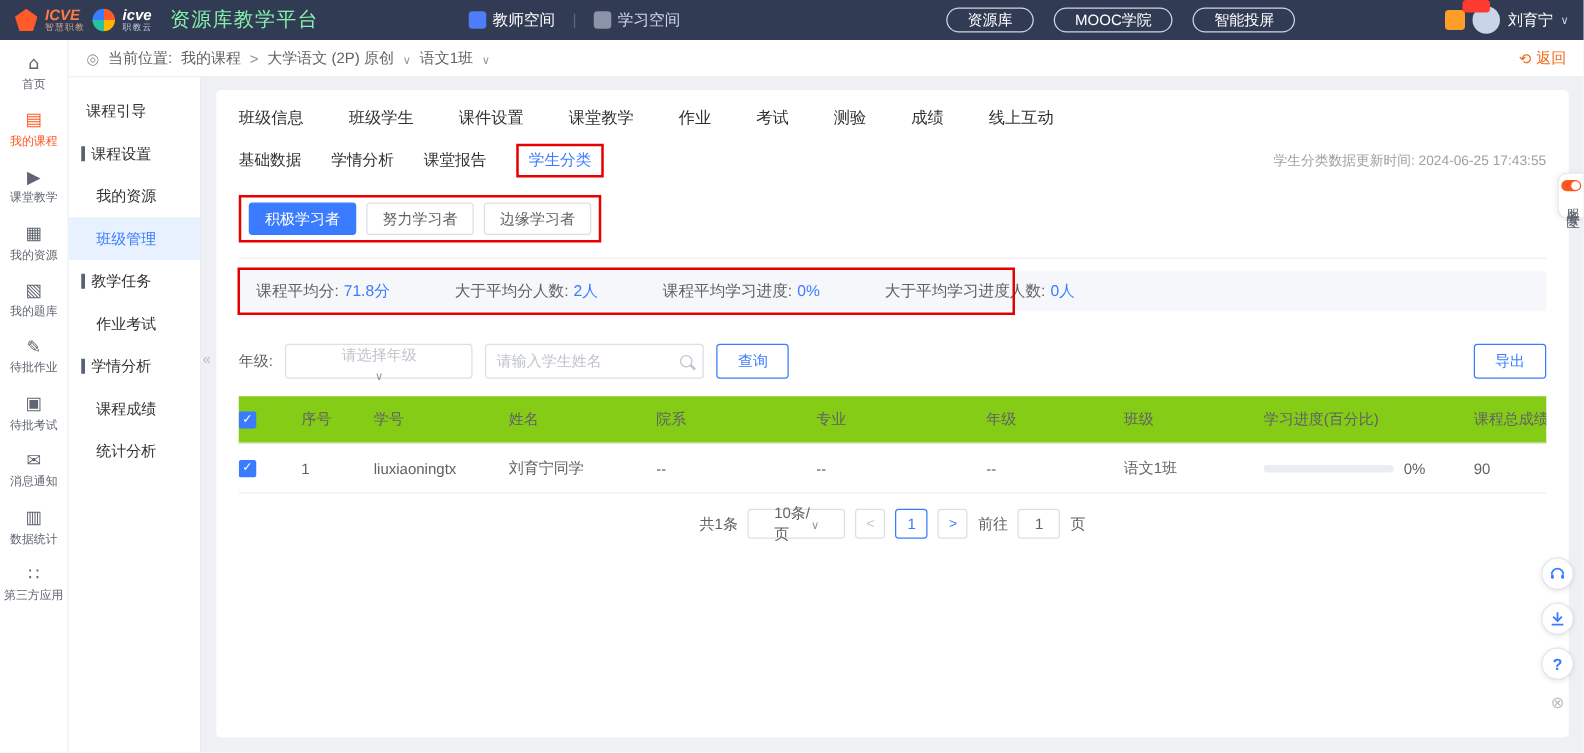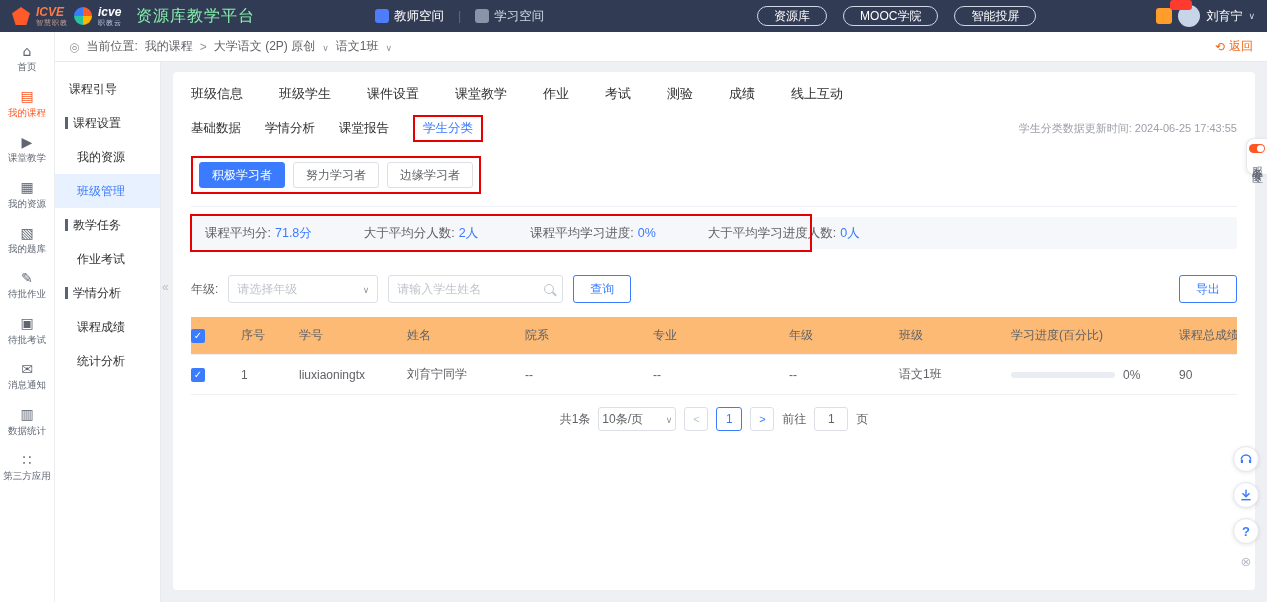--- a/index.html
+++ b/index.html
@@ -83,54 +83,54 @@
   .cat-btn.active { background:var(--accent,#3a7bff); border-color:var(--accent,#3a7bff); color:#fff; }
   .stats-bar { margin-top:10px; background:#f5f7fa; height:32px; display:flex; align-items:center; gap:52px; padding:0 14px; font-size:12.5px; position:relative; border-radius:2px; }
   .stat-item { display:flex; align-items:center; white-space:nowrap; }
   .stat-label { color:#606266; }
   .stat-value { color:var(--accent,#3a7bff); margin-left:4px; }
   .stats-anno { position:absolute; left:-1px; top:-3px; bottom:-3px; width:622px; pointer-events:none; }
 
   
   .filter-row { margin-top:26px; display:flex; align-items:center; gap:10px; }
   .fld-label { color:#606266; }
-  .select { width:150px; height:28px; border:1px solid #dcdfe6; border-radius:3px; display:flex; align-items:center; justify-content:space-between; padding:0 8px; background:#fff; }
+  .select { width:150px; height:28px; border:1px solid #dcdfe6; border-radius:3px; display:flex; align-items:center; justify-content:space-between; padding:0 8px; background:#fff;flex-direction:column; }
   .select .ph { color:#c0c4cc; }
   .search-box { width:175px; height:28px; border:1px solid #dcdfe6; border-radius:3px; display:flex; align-items:center; gap:6px; padding:0 8px; background:#fff; }
   .search-box input { border:0; outline:0; flex:1; min-width:0; font-size:12px; color:#303133; font-family:inherit; background:transparent; }
   .search-box input::placeholder { color:#c0c4cc; }
   .mag { width:10px; height:10px; border:1.5px solid #c0c4cc; border-radius:50%; position:relative; flex:none; }
   .mag::after { content:""; position:absolute; width:5px; height:1.5px; background:#c0c4cc; transform:rotate(45deg); right:-4px; bottom:-1px; }
   .btn-outline { height:28px; padding:0 16px; border:1px solid var(--accent,#3a7bff); border-radius:3px; color:var(--accent,#3a7bff); background:#fff; font-size:12px; font-family:inherit; }
   .export-btn { margin-left:auto; }
 
   
   .table { margin-top:14px; }
   .t-row { display:flex; align-items:center; height:40px; border-bottom:1px solid #eef0f4; font-size:12px; color:#606266; }
-  .t-head { background:#fdba74; height:38px;justify-content:space-between; }
+  .t-head { background:#84cc16; height:38px;justify-content:space-between; }
   .cell { padding-right:6px; overflow:hidden; white-space:nowrap; }
   .c-check { width:50px; flex:none; display:flex; }
   .c-seq { width:58px; flex:none; }
   .c-no { width:108px; flex:none; }
   .c-name { width:118px; flex:none; }
   .c-dept { width:128px; flex:none; }
   .c-major { width:136px; flex:none; }
   .c-grade { width:110px; flex:none; }
   .c-class { width:112px; flex:none; }
   .c-prog { width:168px; flex:none; }
   .c-score { flex:1; }
   .checkbox { width:14px; height:14px; border-radius:2px; background:var(--accent,#3a7bff); color:#fff; font-size:10px; display:flex; align-items:center; justify-content:center; }
   .checkbox::after { content:"✓"; }
   .prog-wrap { display:flex; align-items:center; gap:8px; }
   .prog-track { width:104px; height:6px; background:#e9ecf2; border-radius:3px; overflow:hidden; }
   .prog-fill { height:100%; background:var(--accent,#3a7bff); border-radius:3px; width:0; }
 
   
   .pagination { margin-top:12px; display:flex; align-items:center; justify-content:center; gap:8px; color:#606266; }
-  .pg-size { width:78px; height:24px; border:1px solid #dcdfe6; border-radius:3px; display:flex; align-items:center; justify-content:space-between; padding:0 3px; background:#fff; }
+  .pg-size { width:78px; height:24px; border:1px solid #dcdfe6; border-radius:3px; display:flex; align-items:center; justify-content:space-between; padding:0 20px; background:#fff; }
   .pg-arrow { width:24px; height:24px; border:1px solid #dcdfe6; border-radius:3px; display:flex; align-items:center; justify-content:center; background:#fff; font-size:11px; }
   .pg-arrow.prev { color:#c0c4cc; }
   .pg-arrow.next { color:var(--accent,#3a7bff); }
   .pg-page { width:26px; height:24px; border:1px solid var(--accent,#3a7bff); border-radius:3px; color:var(--accent,#3a7bff); display:flex; align-items:center; justify-content:center; }
   .pg-goto-input { width:34px; height:24px; border:1px solid #dcdfe6; border-radius:3px; text-align:center; font-size:12px; color:#606266; font-family:inherit; outline:none; }
 
   
   .side-tab { position:absolute; right:0; top:138px; width:21px; background:#fff; border:1px solid #e6e8ee; border-right:0; border-radius:8px 0 0 8px; padding:5px 2px 8px; display:flex; flex-direction:column; align-items:center; gap:5px; box-shadow:-1px 1px 4px rgba(0,0,0,.07); }
   .side-toggle { width:16px; height:9px; border-radius:5px; background:var(--orange,#ff5722); position:relative; flex:none; }
   .side-toggle::after { content:""; position:absolute; right:1px; top:1px; width:7px; height:7px; border-radius:50%; background:#fff; }

